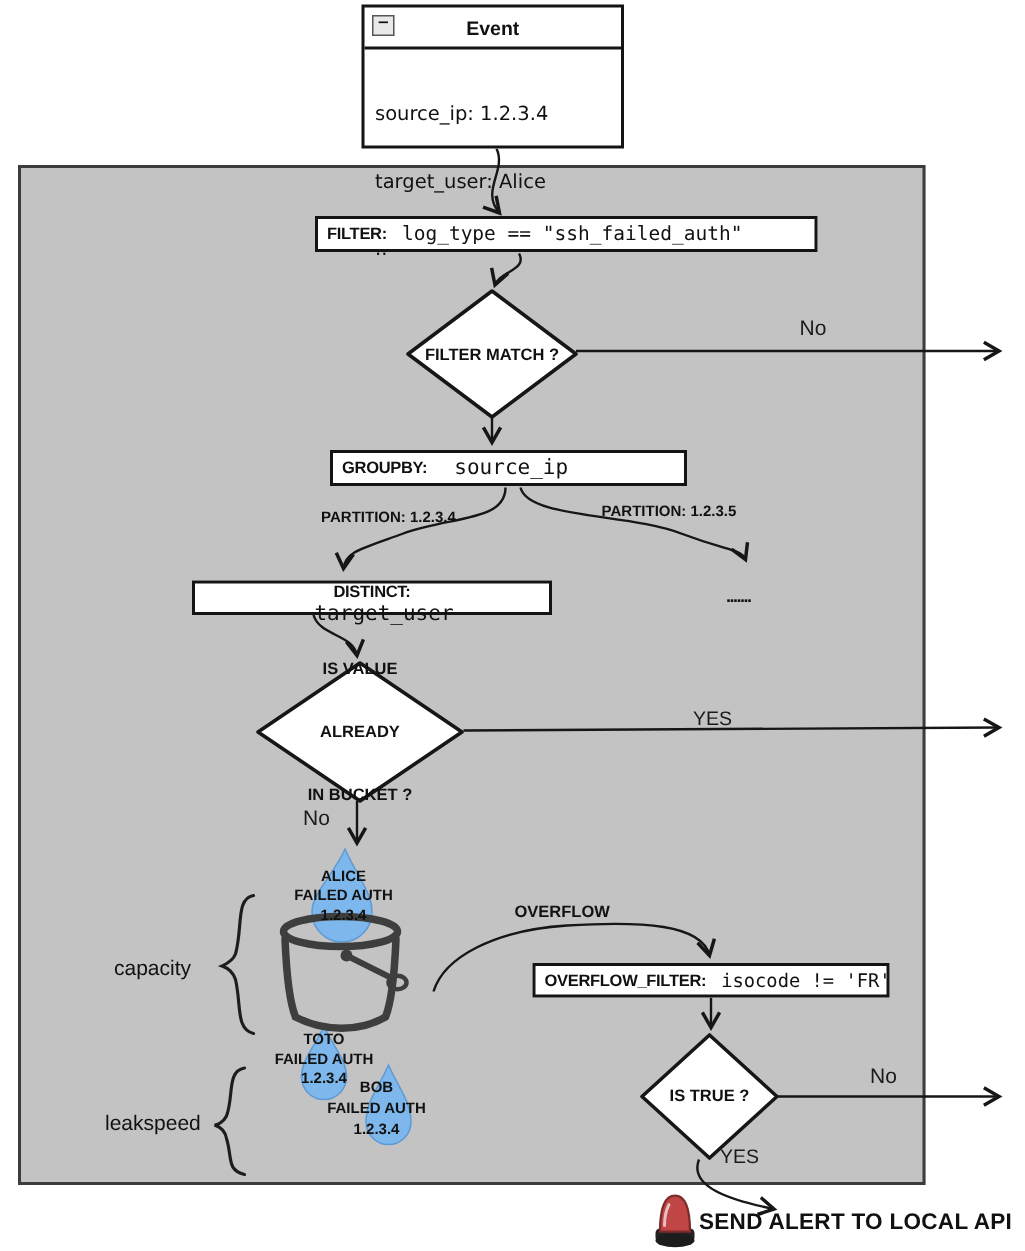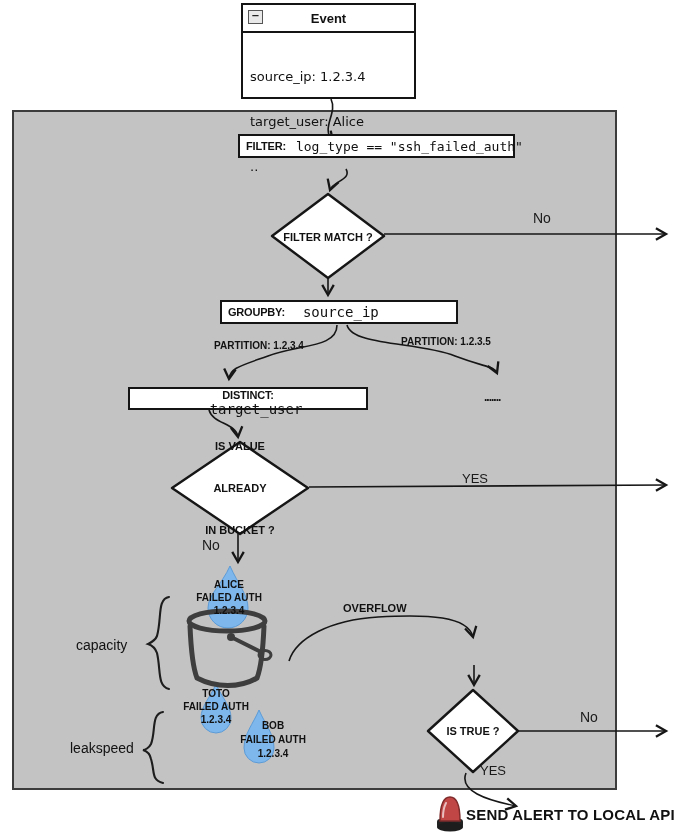--- a/index.html
+++ b/index.html
@@ -102,21 +102,21 @@
       <span>Event</span>
     </div>
     <div class="bdy">
       <div>source_ip: 1.2.3.4</div>
       <div>target_user: Alice</div>
       <div>..</div>
     </div>
   </div>
 
 
-  <div class="abs box" style="left:210px;top:134px;width:277px;height:24px;margin-left:28px;">
+  <div class="abs box" style="left:210px;top:144px;width:335px;height:24px;">
     <span class="k">FILTER:</span>
     <span class="code">log_type == "ssh_failed_auth"</span>
   </div>
 
   <div class="abs dtext" style="left:328px;top:237px;">FILTER MATCH ?</div>
   <div class="abs elabel" style="left:533px;top:210px;">No</div>
 
   <div class="abs box" style="left:220px;top:300px;width:238px;height:24px;">
     <span class="k">GROUPBY:</span>
     <span class="code" style="margin-left:18px;font-size:14px;">source_ip</span>
@@ -143,30 +143,34 @@
   <div class="abs droptxt" style="left:229px;top:578px;">
     <div>ALICE</div>
     <div>FAILED AUTH</div>
     <div>1.2.3.4</div>
   </div>
   <div class="abs droptxt" style="left:216px;top:687px;">
     <div>TOTO</div>
     <div>FAILED AUTH</div>
     <div>1.2.3.4</div>
   </div>
-  <div class="abs droptxt" style="left:251px;top:719px;line-height:14px;margin-left:22px;">
+  <div class="abs droptxt" style="left:251px;top:719px;line-height:14px;">
     <div>BOB</div>
     <div>FAILED AUTH</div>
     <div>1.2.3.4</div>
   </div>
 
   <div class="abs hand" style="left:76px;top:637px;">capacity</div>
   <div class="abs hand" style="left:70px;top:740px;">leakspeed</div>
 
   <div class="abs overflow-label" style="left:343px;top:602px;">OVERFLOW</div>
+  <div class="abs box" style="left:355px;top:642px;width:238px;height:23px;">
+    <span class="k">OVERFLOW_FILTER:</span>
+    <span class="code" style="font-size:12.5px;">isocode != 'FR'</span>
+  </div>
 
   <div class="abs dtext" style="left:473px;top:731px;">IS TRUE ?</div>
   <div class="abs elabel" style="left:580px;top:709px;">No</div>
   <div class="abs elabel" style="left:480px;top:763px;font-size:13px;">YES</div>
 
   <div class="abs alert-label" style="left:466px;top:806px;">SEND ALERT TO LOCAL API</div>
 
 </div>
 
 </body></html>

